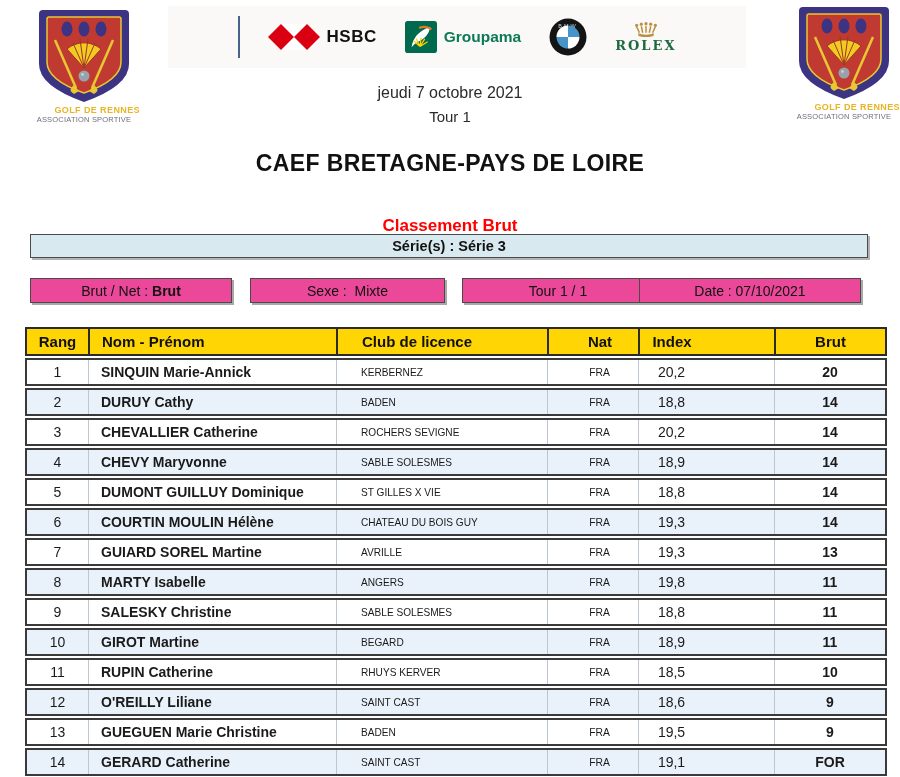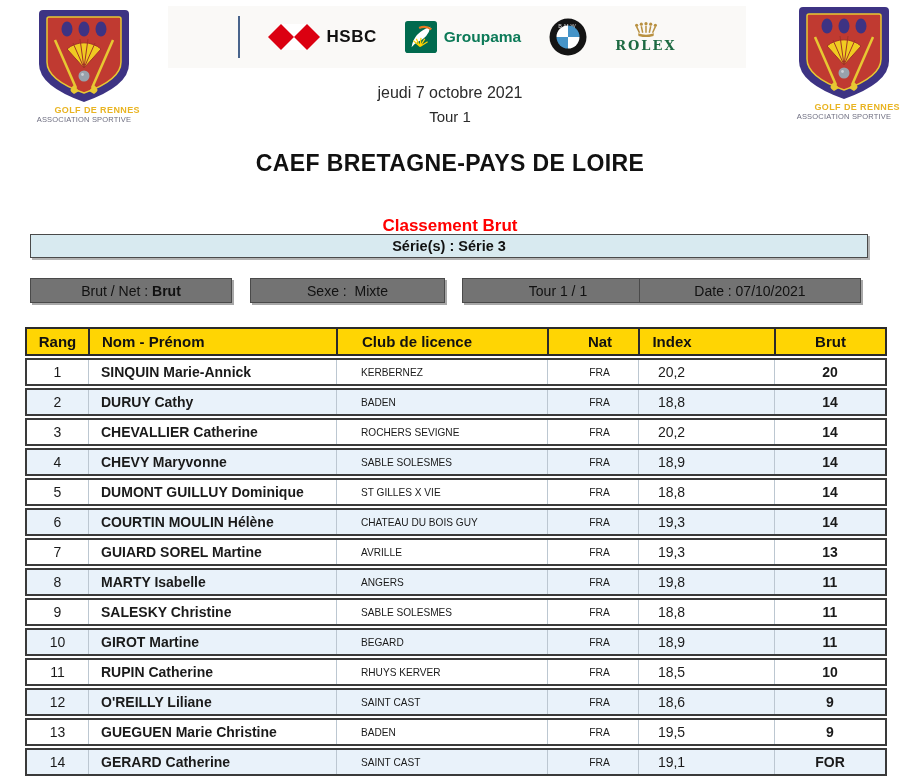--- a/index.html
+++ b/index.html
@@ -36,21 +36,21 @@
     font-size:17px;font-weight:bold;color:#ff0000;margin-top:30px;}
   
   .series-bar{
     position:absolute;left:30px;top:234px;width:838px;height:24px;box-sizing:border-box;
     background:#d8eaf0;border:1.5px solid #4a4a4a;box-shadow:2px 2px 0 #b3b3b3;
     display:flex;align-items:center;justify-content:center;
     font-size:14.5px;font-weight:bold;color:#111;
   }
   
   .fbox{
-    position:absolute;top:278px;height:25px;box-sizing:border-box;background:#737373;
+    position:absolute;top:278px;height:25px;box-sizing:border-box;background:#ec4899;
     border:1.5px solid #4a4a4a;box-shadow:2px 2px 0 #a8a8a8;
     display:flex;align-items:center;justify-content:center;font-size:14px;color:#111;white-space:pre;
   }
   .fbox b{font-weight:bold;}
   .fbox1{left:30px;width:202px;}
   .fbox2{left:250px;width:195px;}
   .fbox3{left:462px;width:192px;}
   .fbox4{left:639px;width:222px;}
   
   .rtable{position:absolute;left:25px;top:327px;width:862px;}

